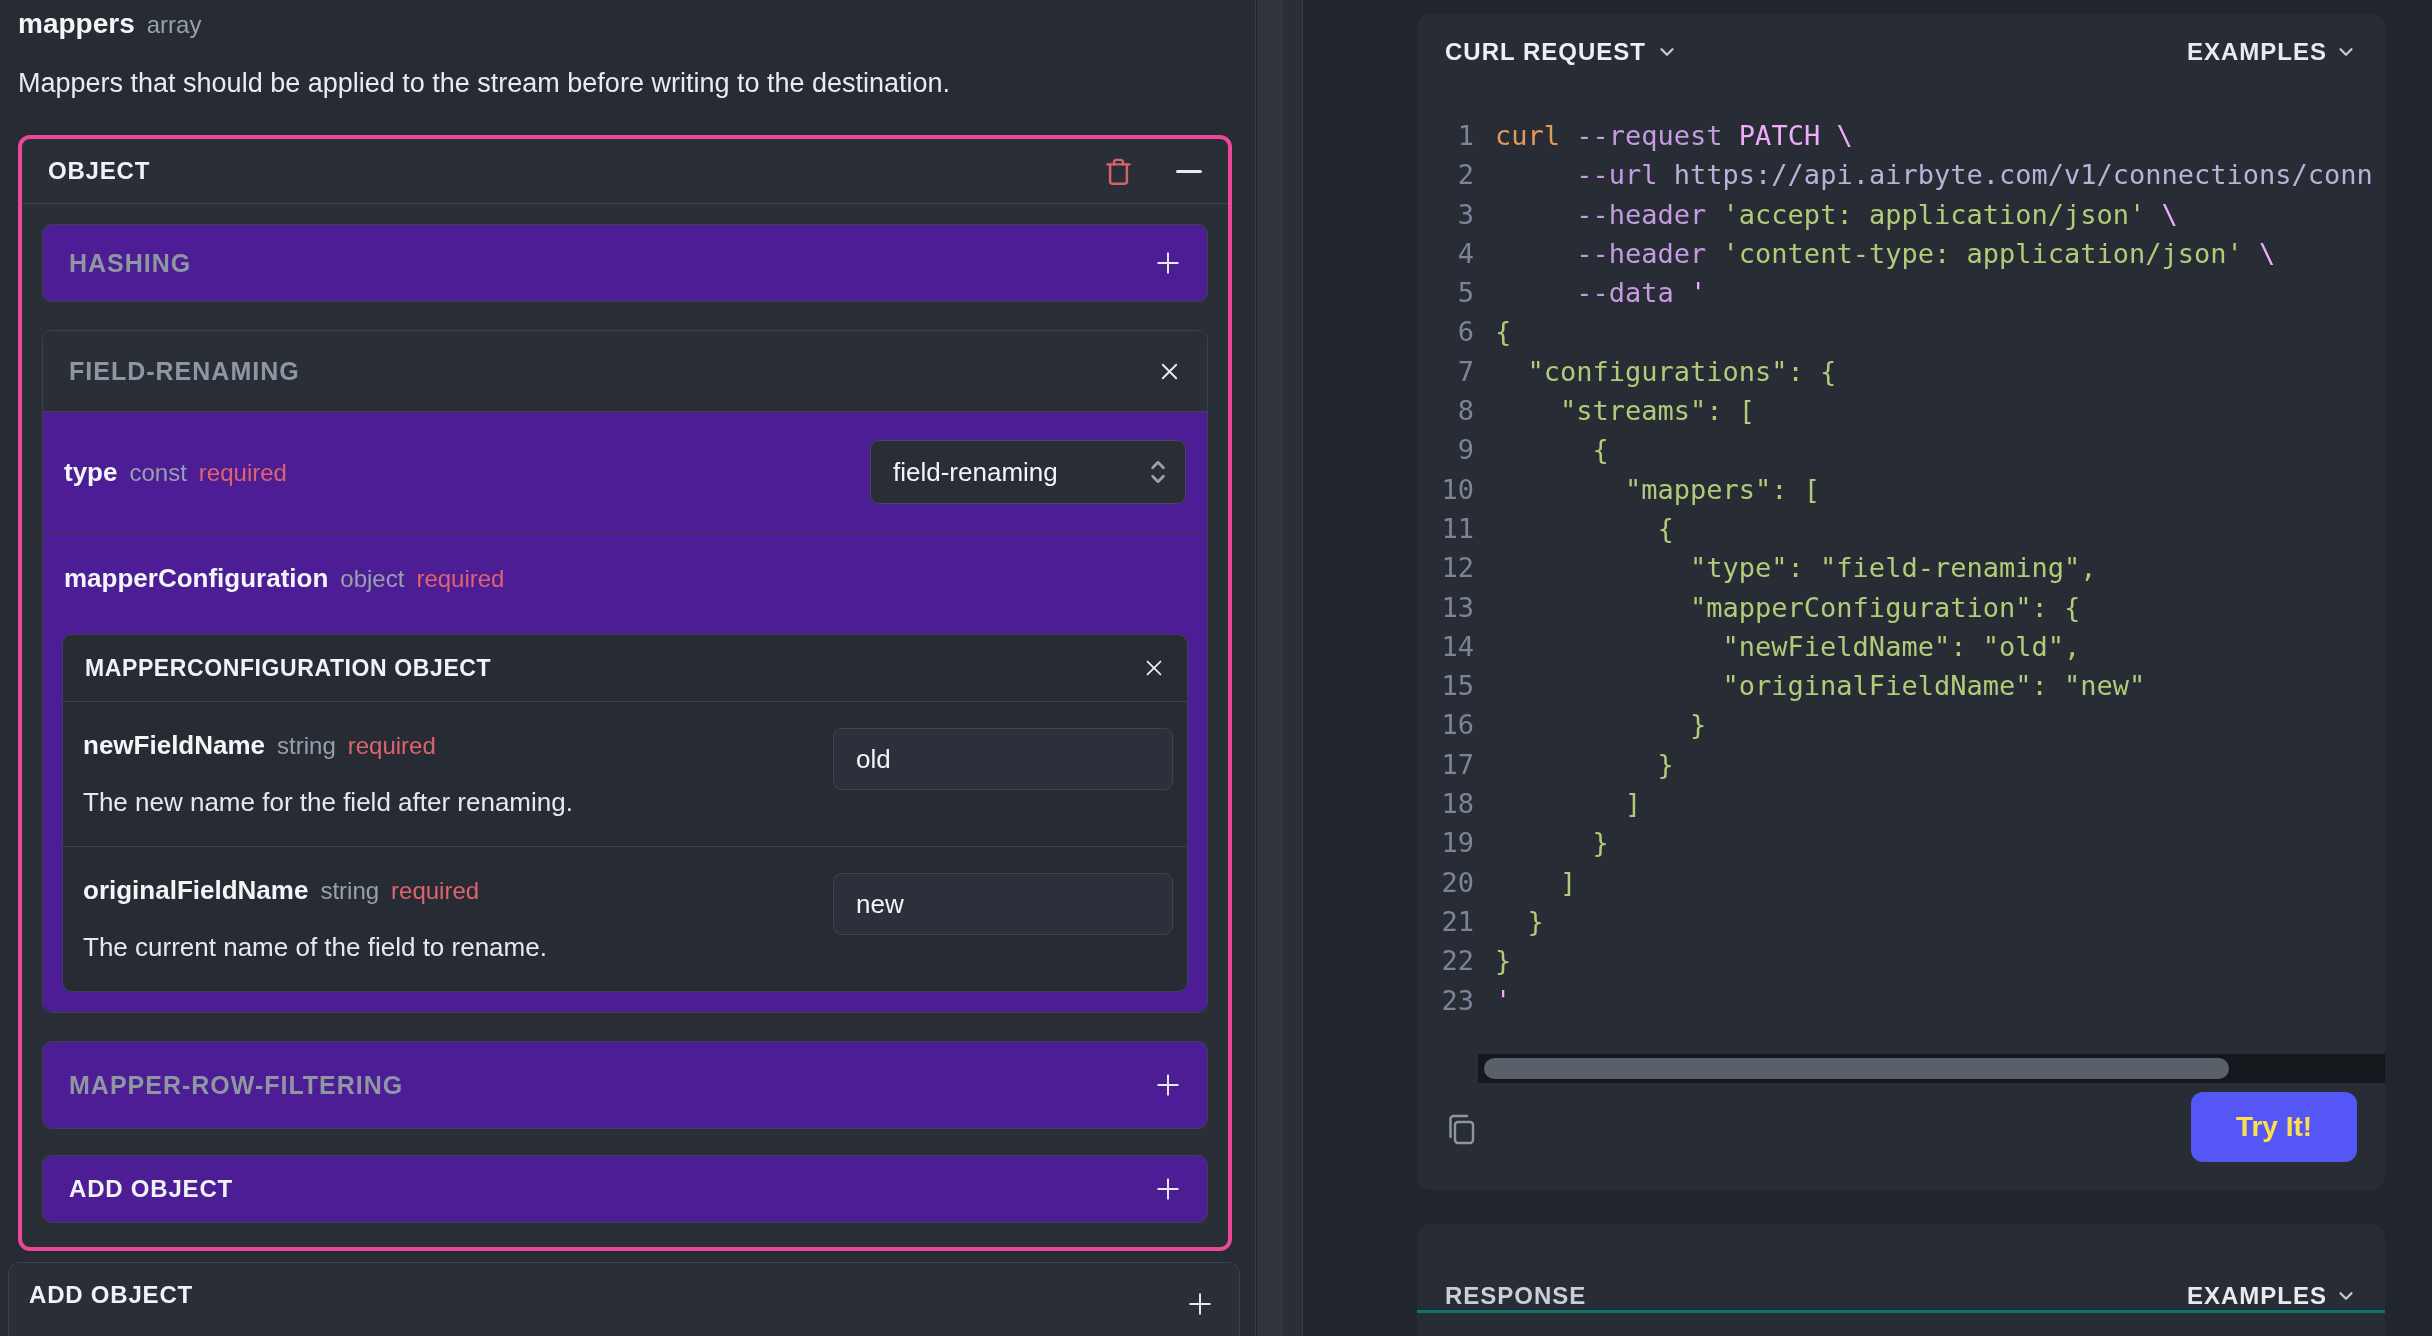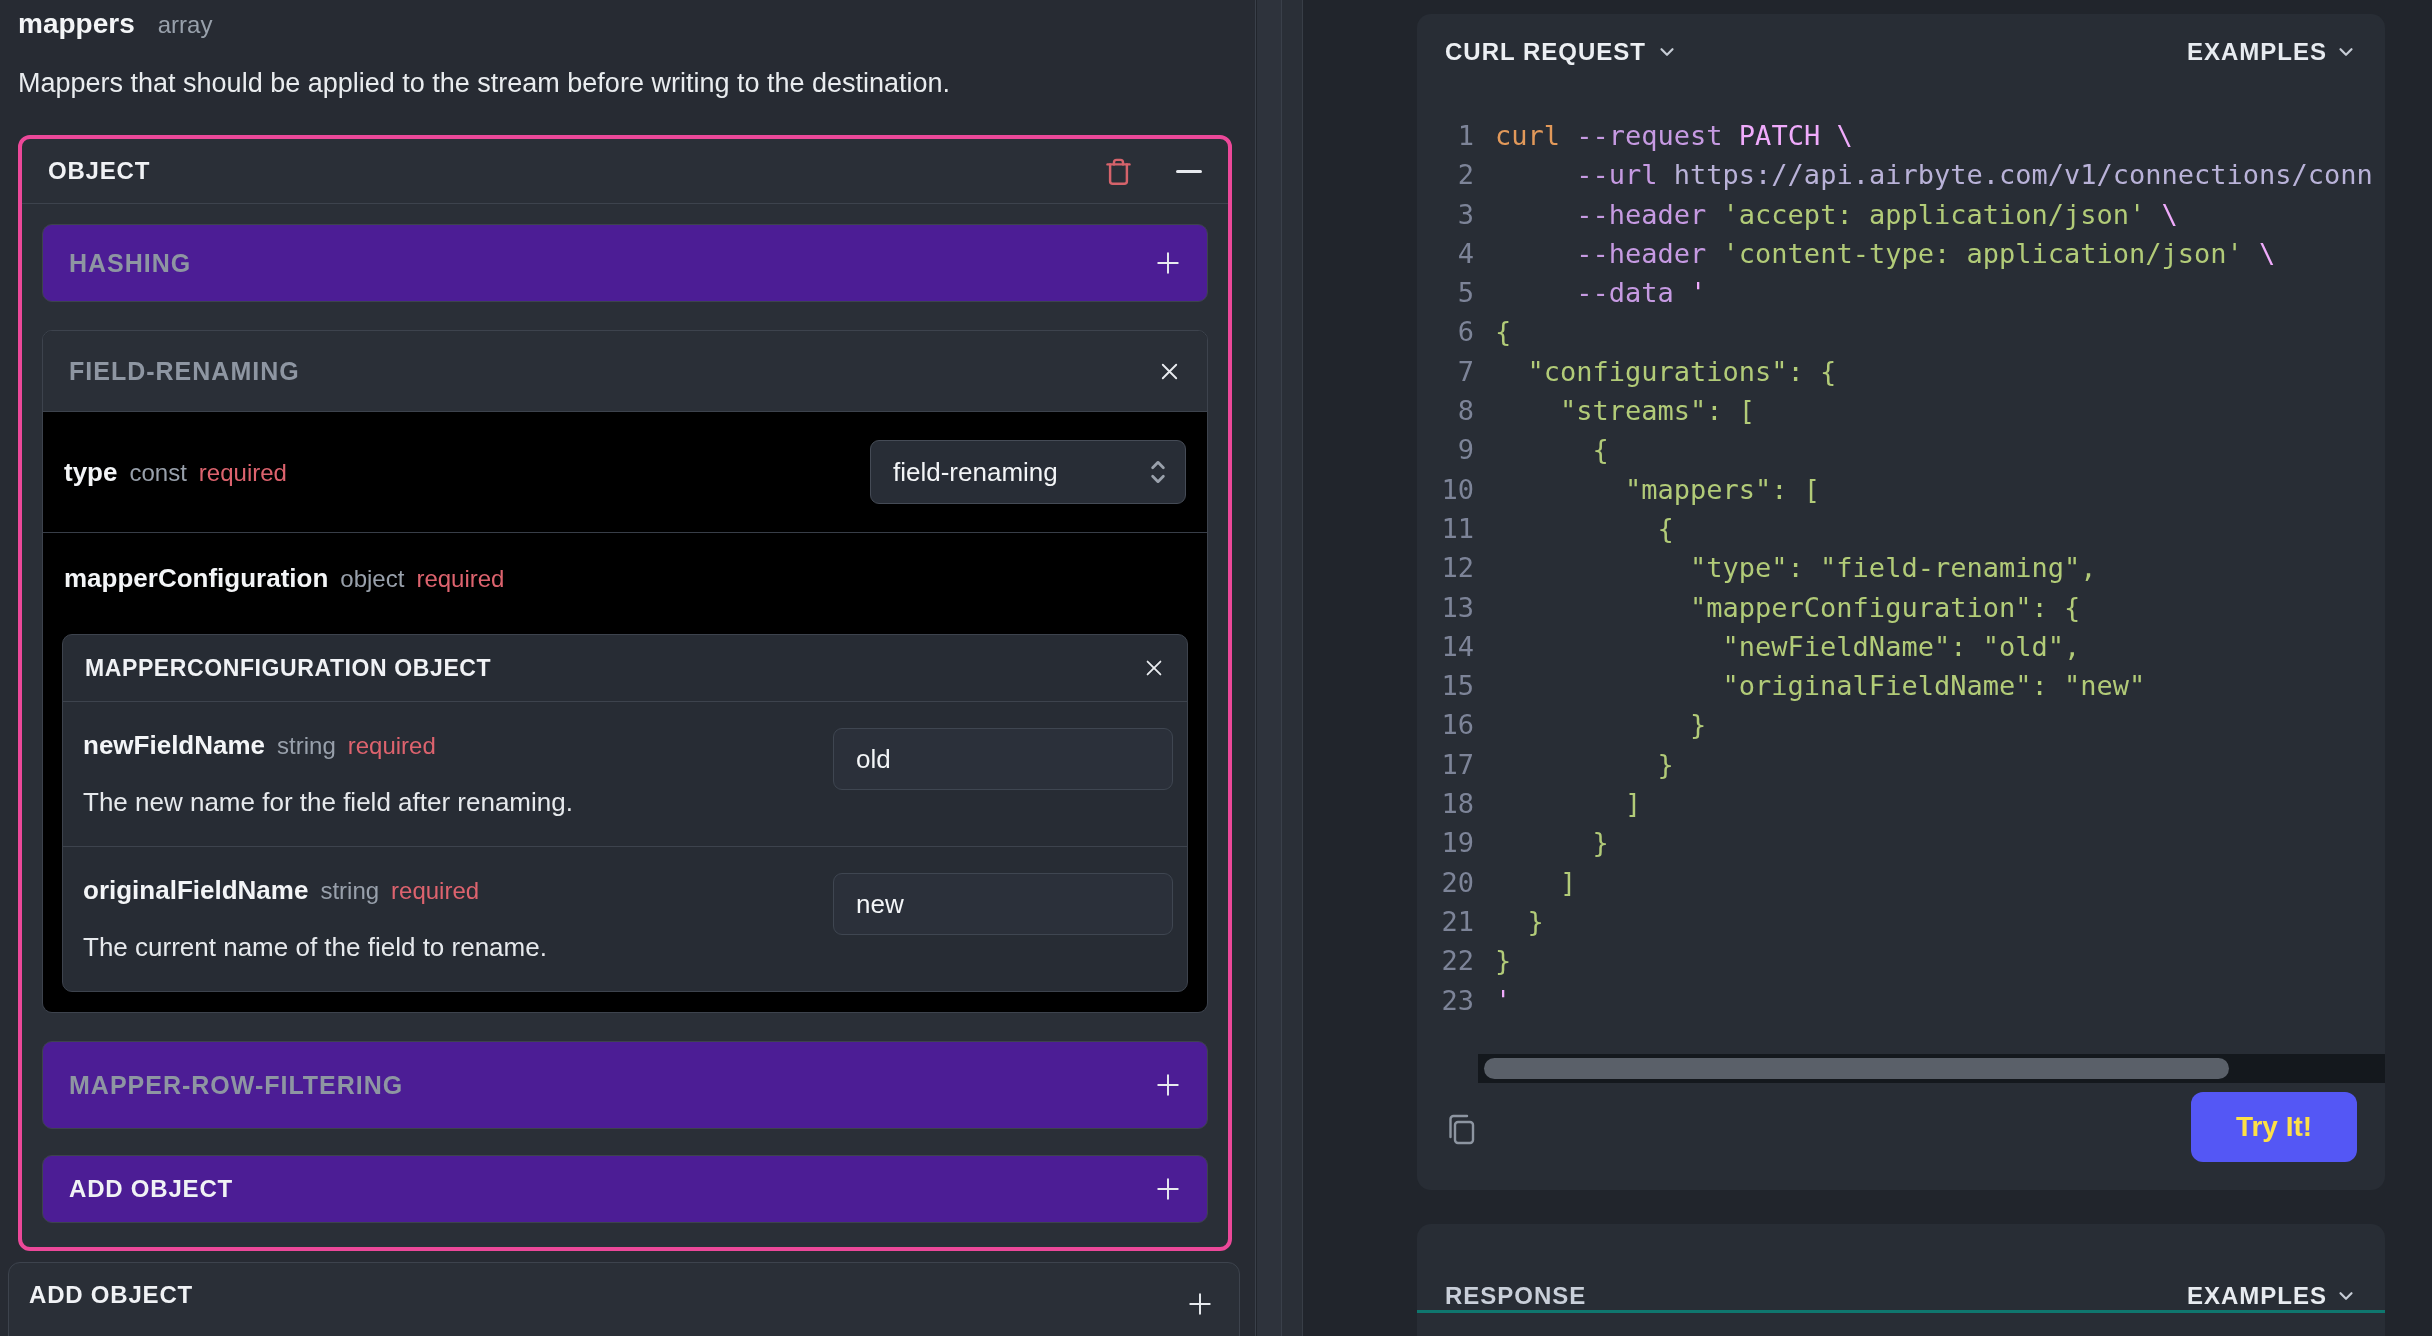--- a/index.html
+++ b/index.html
@@ -8,21 +8,21 @@
 
   
   .left-pane{position:absolute;left:0;top:0;width:1256px;height:1336px;
              background:#272b33;border-right:1px solid #3a404a;
              padding:8px 23px 0 18px;box-sizing:border-box;}
   .gutter-a{position:absolute;left:1257px;top:0;width:24px;height:1336px;
             background:#2e333c;border-right:1px solid #3a404a;}
   .gutter-b{position:absolute;left:1282px;top:0;width:20px;height:1336px;
             background:#2a2f37;border-right:1px solid #383e47;}
 
-  .prop-head{display:flex;align-items:baseline;gap:23px;}
+  .prop-head{display:flex;align-items:baseline;gap:12px;}
   .prop-name{font-weight:bold;color:#f3f5f7;font-size:26px;}
   .prop-name.lg{font-size:28px;}
   .prop-kind{color:#98a0ab;font-size:24px;}
   .prop-req{color:#dd636e;font-size:24px;}
   .desc{margin:28px 0 0 0;font-size:27px;color:#e9ecef;}
 
   .object-panel{margin-top:36px;background:#2a2f37;border:4px solid #ec4899;
                 border-radius:12px;}
   .object-header{height:64px;display:flex;align-items:center;padding:0 26px;
                  border-bottom:1px solid #3d434d;}
@@ -37,21 +37,21 @@
                border:1px solid #3d434d;border-radius:10px;background:#4c1d95;
                padding:0 26px;height:76px;}
   .section-row.short{height:66px;}
   .section-label{font-size:25px;font-weight:bold;letter-spacing:1px;color:#8e96a2;}
   .section-label.bright{color:#f0f2f5;font-size:24px;letter-spacing:.8px;}
 
   .fr-panel{margin-top:28px;border:1px solid #3d434d;border-radius:10px;
             overflow:hidden;background:#23272e;}
   .fr-header{height:80px;display:flex;align-items:center;justify-content:space-between;
              padding:0 26px;background:#2a2f37;border-bottom:1px solid #3d434d;}
-  .fr-body{padding:0 19px 20px 19px;background:#000000;}
+  .fr-body{padding:0 19px 20px 19px;background:#4c1d95;}
 
   .type-row{display:flex;align-items:center;justify-content:space-between;
             padding:28px 2px;}
   .prop-line{display:flex;align-items:baseline;gap:12px;}
   .select{display:flex;align-items:center;justify-content:space-between;
           width:316px;height:64px;background:#282d36;border:1px solid #454b56;
           border-radius:9px;padding:0 14px 0 22px;box-sizing:border-box;cursor:pointer;}
   .select-value{font-size:26px;color:#f3f5f7;}
   .fr-divider{border-top:1px solid #383e48;margin:0 -19px;}
   .mc-line{margin:30px 2px 40px 2px;}

